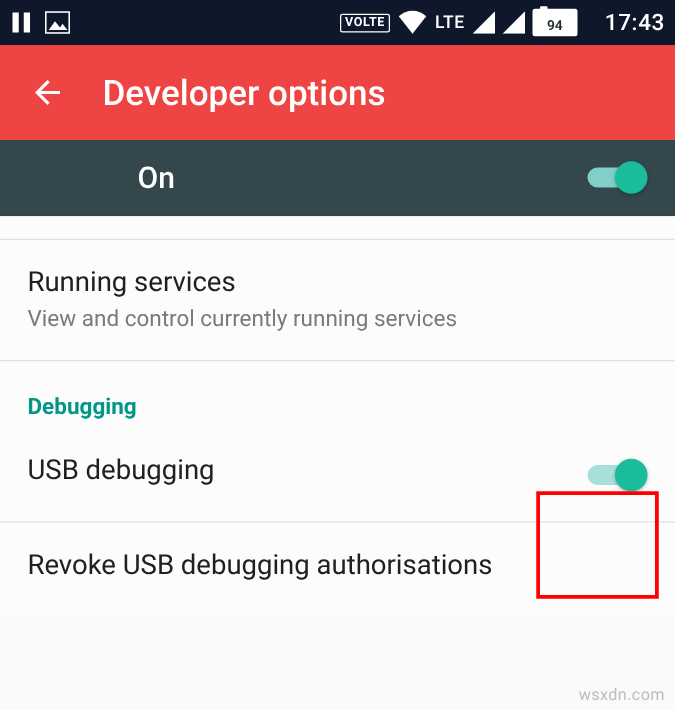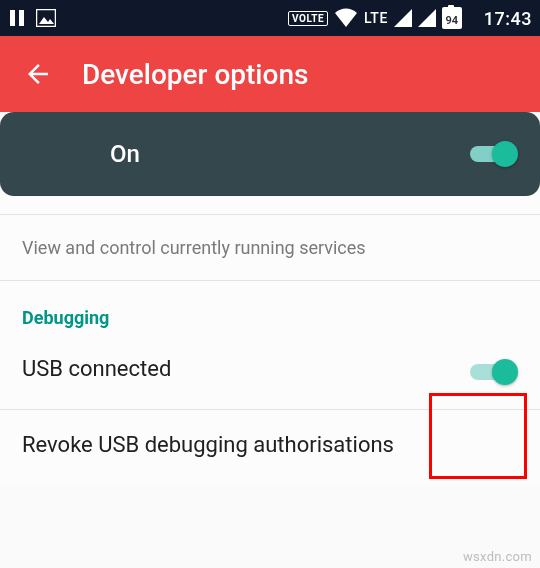--- a/index.html
+++ b/index.html
@@ -16,44 +16,43 @@
     background: #0f172a;
     color: #fff;
     display: flex;
     align-items: center;
     padding: 0 8px;
     font-size: 18px;
   }
   .statusbar .left { display: flex; align-items: center; gap: 10px; }
   .statusbar .right { margin-left: auto; display: flex; align-items: center; gap: 6px; }
   .statusbar svg { display: block; }
-  .batt { border: 2px solid #fff; width: 20px; height: 22px; border-radius: 2px; position: relative; display:flex; align-items:flex-end; justify-content:center; font-size:11px; font-weight:600; color:#212b2e; background:#fff;}
+  .batt { border: 2px solid #fff; width: 36px; height: 22px; border-radius: 2px; position: relative; display:flex; align-items:flex-end; justify-content:center; font-size:11px; font-weight:600; color:#212b2e; background:#fff;}
   .batt::before { content:""; position:absolute; top:-4px; left:4px; width:6px; height:3px; background:#fff; border-radius:1px;}
   .clock { font-weight: 500; letter-spacing: 0.5px; margin-left: 16px;}
   .volte { border:1.5px solid #fff; border-radius:2px; font-size:10px; font-weight:700; padding:1px 3px; letter-spacing:0.5px;}
   .lte { font-size:14px; font-weight:500; letter-spacing:0.5px;}
   .appbar {
     height: 76px;
     background: #ef4444;
     color: #fff;
     display: flex;
     align-items: center;
     padding: 0 18px;
   }
   .back { width: 40px; height: 40px; display:flex; align-items:center; justify-content:center; margin-right: 24px;}
   .title { font-size: 28px; font-weight: 500; }
   .onbar {
-    height: 84px;
+    height: 61px;
     background: #34474c;
     color: #fff;
     display: flex;
     align-items: center;
     padding: 0 22px 0 110px;
     border-bottom: 1px solid rgba(0,0,0,0.06);
-    border-radius: 14px;
   }
   .onbar .onlabel { font-size: 24px; font-weight: 500; }
   .switch {
     margin-left: auto;
     width: 48px; height: 28px; position: relative;
   }
   .switch .track {
     position:absolute; top:6px; left:0; width:40px; height:16px; border-radius:10px; background:#81cfc6;
   }
   .switch .thumb {
@@ -142,29 +141,30 @@
     <div class="track"></div>
       <div class="thumb"></div>
   </div>
 </div>
 
 <div class="content">
   <div class="cutoff"></div>
   <div class="divider"></div>
 
   <div class="item">
+    <div class="head">Running services</div>
     <div class="sub">View and control currently running services</div>
   </div>
   <div class="divider"></div>
 
   <div class="section-label">Debugging</div>
 
   <div class="item row">
     <div class="txt">
-      <div class="head">USB connected</div>
+      <div class="head">USB debugging</div>
     </div>
     <div class="switch light">
       <div class="track"></div>
         <div class="thumb"></div>
     </div>
   </div>
   <div class="divider"></div>
 
   <div class="item">
     <div class="head">Revoke USB debugging authorisations</div>

